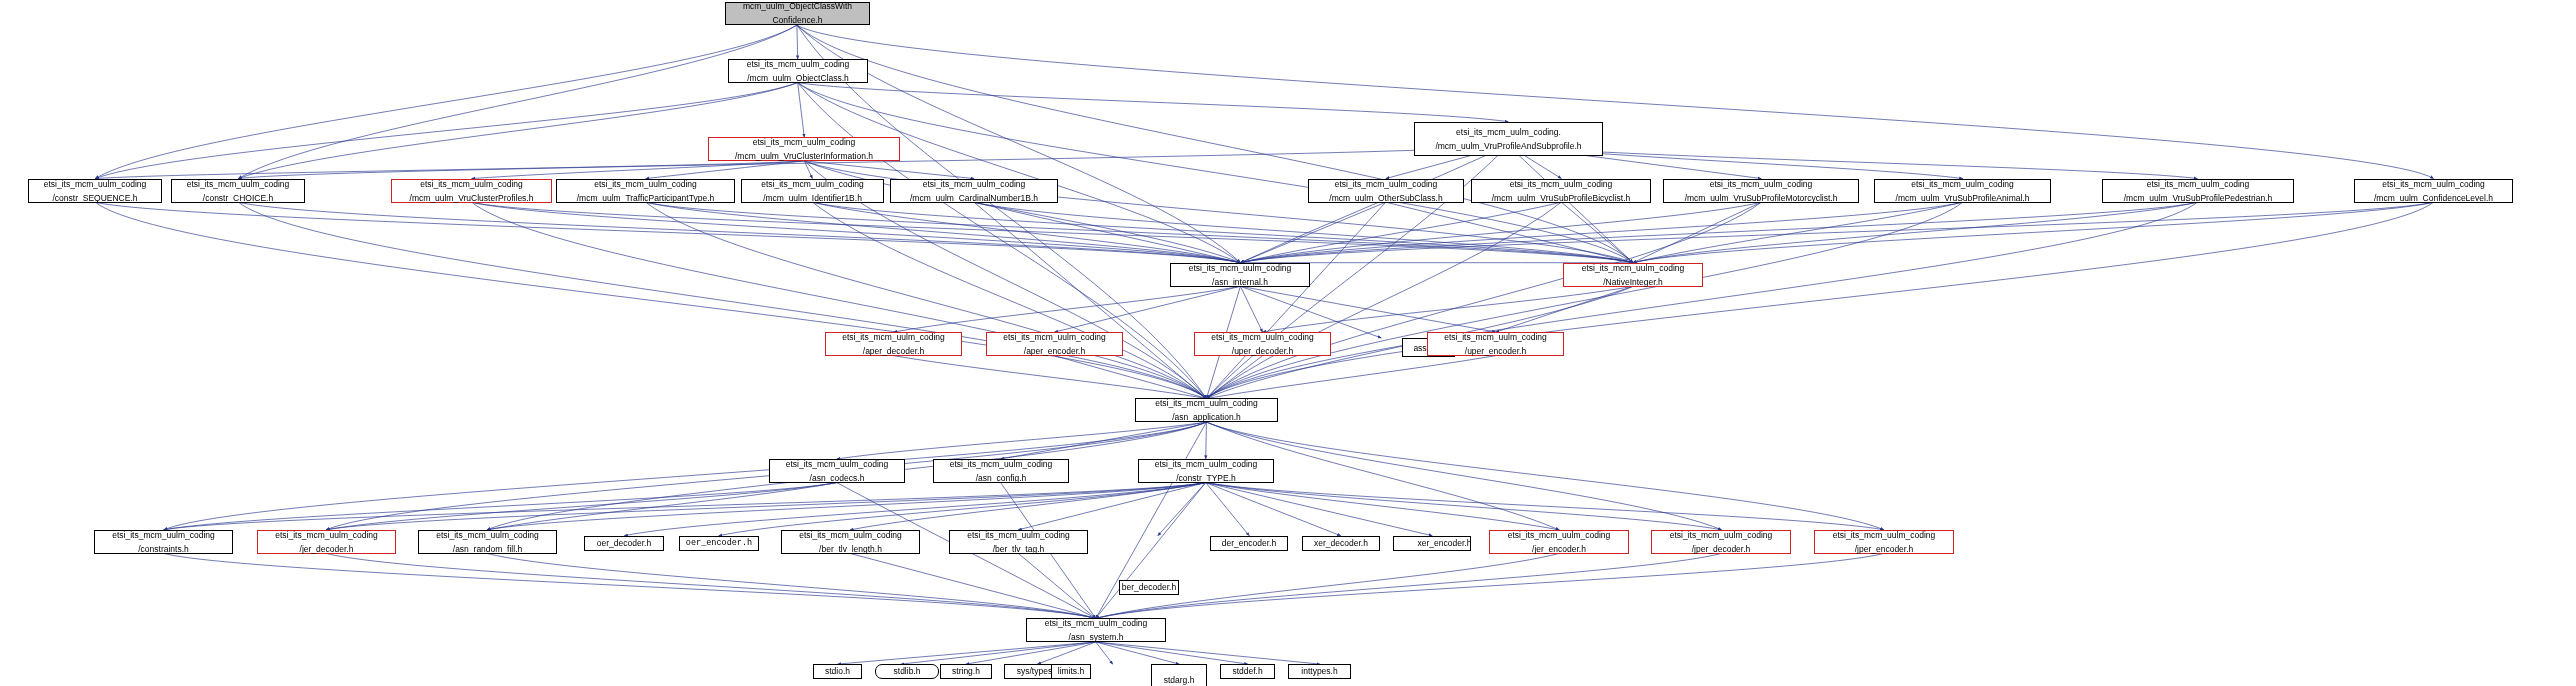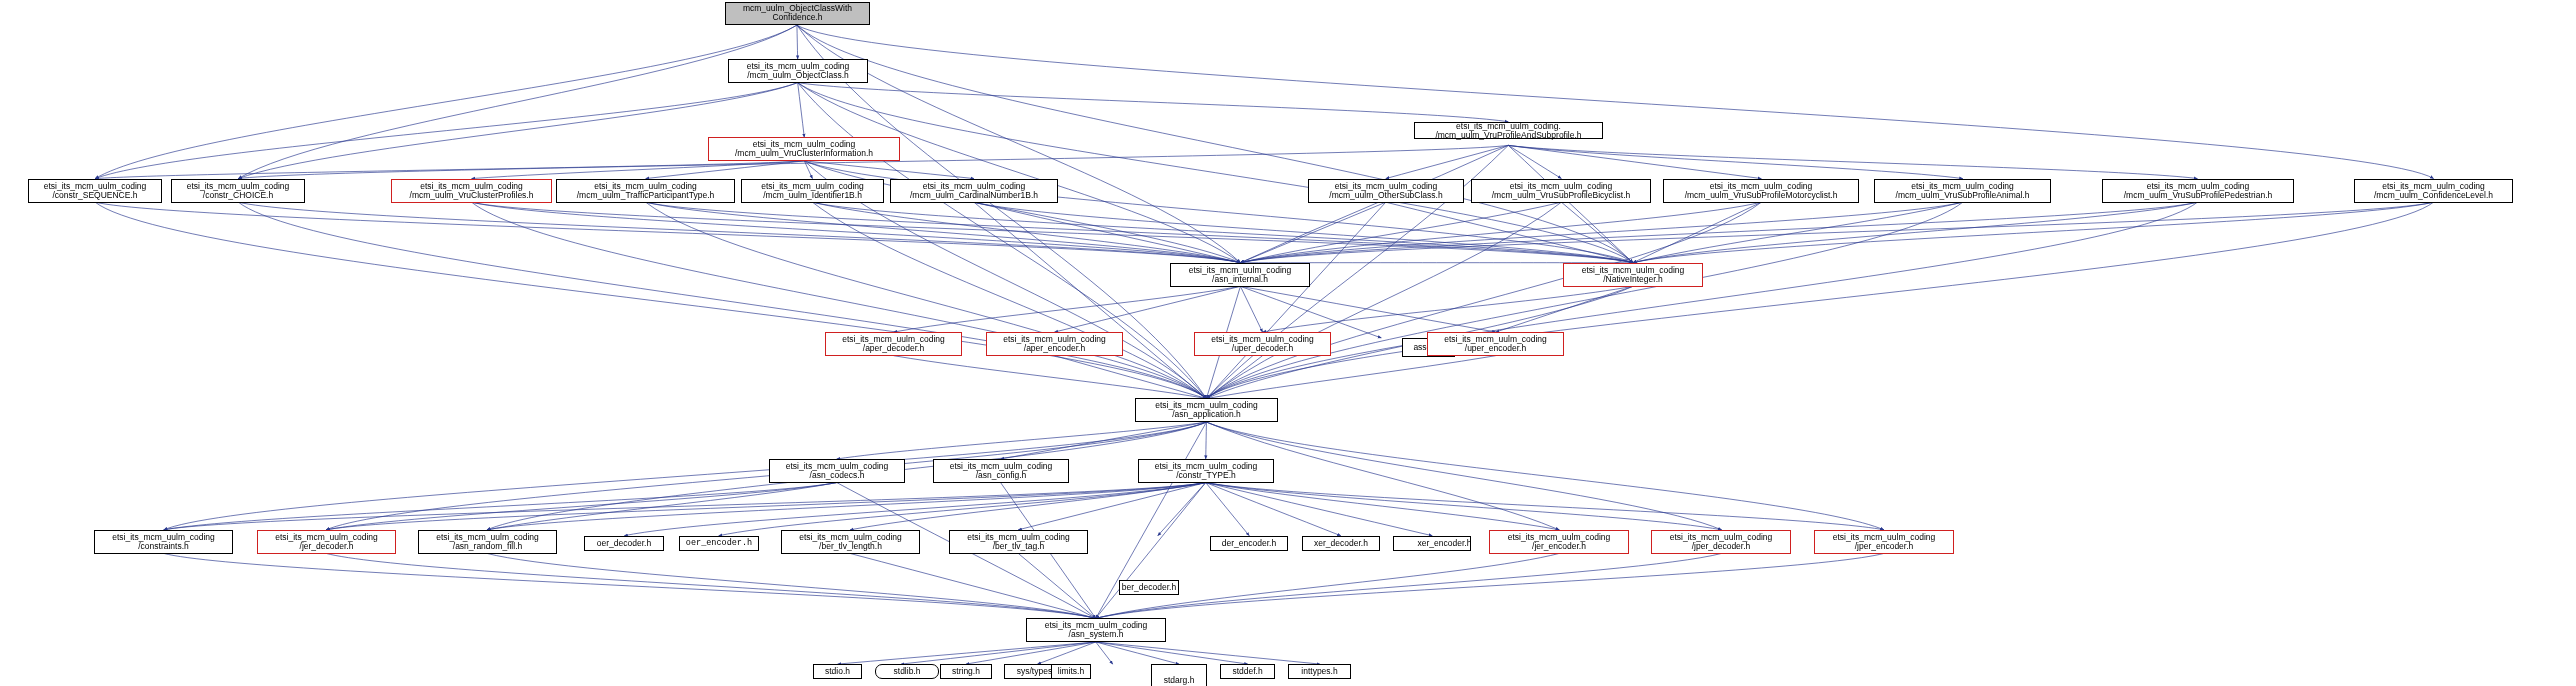--- a/index.html
+++ b/index.html
@@ -1,20 +1,20 @@
 <!DOCTYPE html>
 <html style="font-size:11.8px"><head>
 <meta charset="utf-8">
 <style>
   html,body{margin:0;padding:0;background:#ffffff;}
   body{font-family:"Liberation Sans", sans-serif;}
   #canvas{position:relative;width:2576px;height:687px;overflow:hidden;background:#fff;}
   .node{position:absolute;box-sizing:border-box;border:0.7px solid #000;background:#fff;
         display:flex;align-items:center;justify-content:center;text-align:center;
-        font-size:8.5px;line-height:9px;color:#000;white-space:pre;}
+        font-size:8.5px;line-height:14px;color:#000;white-space:pre;}
   .node.red{border-color:#d02020;}
   .node.root{background:#bfbfbf;border-color:#000;}
   .node .lbl{display:block;padding:0 1.5px;}
   svg.edges{position:absolute;left:0;top:0;width:2576px;height:687px;pointer-events:none;}
 </style>
 </head>
 <body>
 
 <div id="canvas">
   <svg class="edges" id="edge-layer" viewBox="0 0 3491 931" width="2576" height="687">
@@ -148,21 +148,21 @@
       <path d="M1485,870 C1524.55,880.5 1558.45,889.5 1598,900" fill="none" stroke="#2b3a8f" stroke-width="0.9" marker-end="url(#arr)"></path>
       <path d="M1485,870 C1557.1,880.5 1618.9,889.5 1691,900" fill="none" stroke="#2b3a8f" stroke-width="0.9" marker-end="url(#arr)"></path>
       <path d="M1485,870 C1591.4,880.5 1682.6,889.5 1789,900" fill="none" stroke="#2b3a8f" stroke-width="0.9" marker-end="url(#arr)"></path>
     </svg>
 <div class="node root" style="left: 725px; top: 1.5px; width: 145px; height: 23.6px;"><span class="lbl">mcm_uulm_ObjectClassWith
 Confidence.h</span></div>
     <div class="node" style="left: 728px; top: 59px; width: 140px; height: 23.6px;"><span class="lbl">etsi_its_mcm_uulm_coding
 /mcm_uulm_ObjectClass.h</span></div>
     <div class="node red" style="left: 708px; top: 137px; width: 192px; height: 23.6px;"><span class="lbl">etsi_its_mcm_uulm_coding
 /mcm_uulm_VruClusterInformation.h</span></div>
-    <div class="node" style="left: 1414px; top: 122px; width: 189px; height: 17px;"><span class="lbl">etsi_its_mcm_uulm_coding.
+    <div class="node" style="left: 1414px; top: 122px; width: 189px; height: 34px;"><span class="lbl">etsi_its_mcm_uulm_coding.
 /mcm_uulm_VruProfileAndSubprofile.h</span></div>
     <div class="node" style="left: 28px; top: 179px; width: 134px; height: 23.6px;"><span class="lbl">etsi_its_mcm_uulm_coding
 /constr_SEQUENCE.h</span></div>
     <div class="node" style="left: 171px; top: 179px; width: 134px; height: 23.6px;"><span class="lbl">etsi_its_mcm_uulm_coding
 /constr_CHOICE.h</span></div>
     <div class="node red" style="left: 391px; top: 179px; width: 161px; height: 23.6px;"><span class="lbl">etsi_its_mcm_uulm_coding
 /mcm_uulm_VruClusterProfiles.h</span></div>
     <div class="node" style="left: 556px; top: 179px; width: 179px; height: 23.6px;"><span class="lbl">etsi_its_mcm_uulm_coding
 /mcm_uulm_TrafficParticipantType.h</span></div>
     <div class="node" style="left: 741px; top: 179px; width: 143px; height: 23.6px;"><span class="lbl">etsi_its_mcm_uulm_coding

